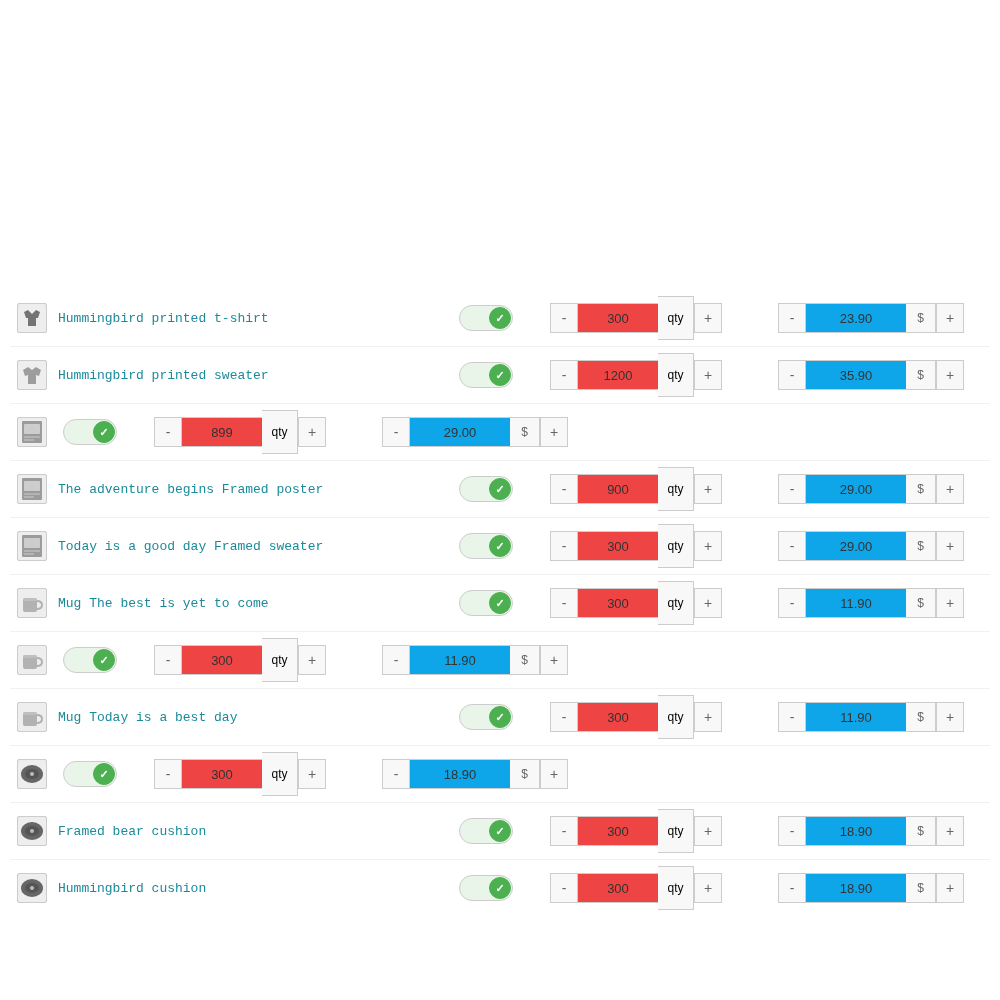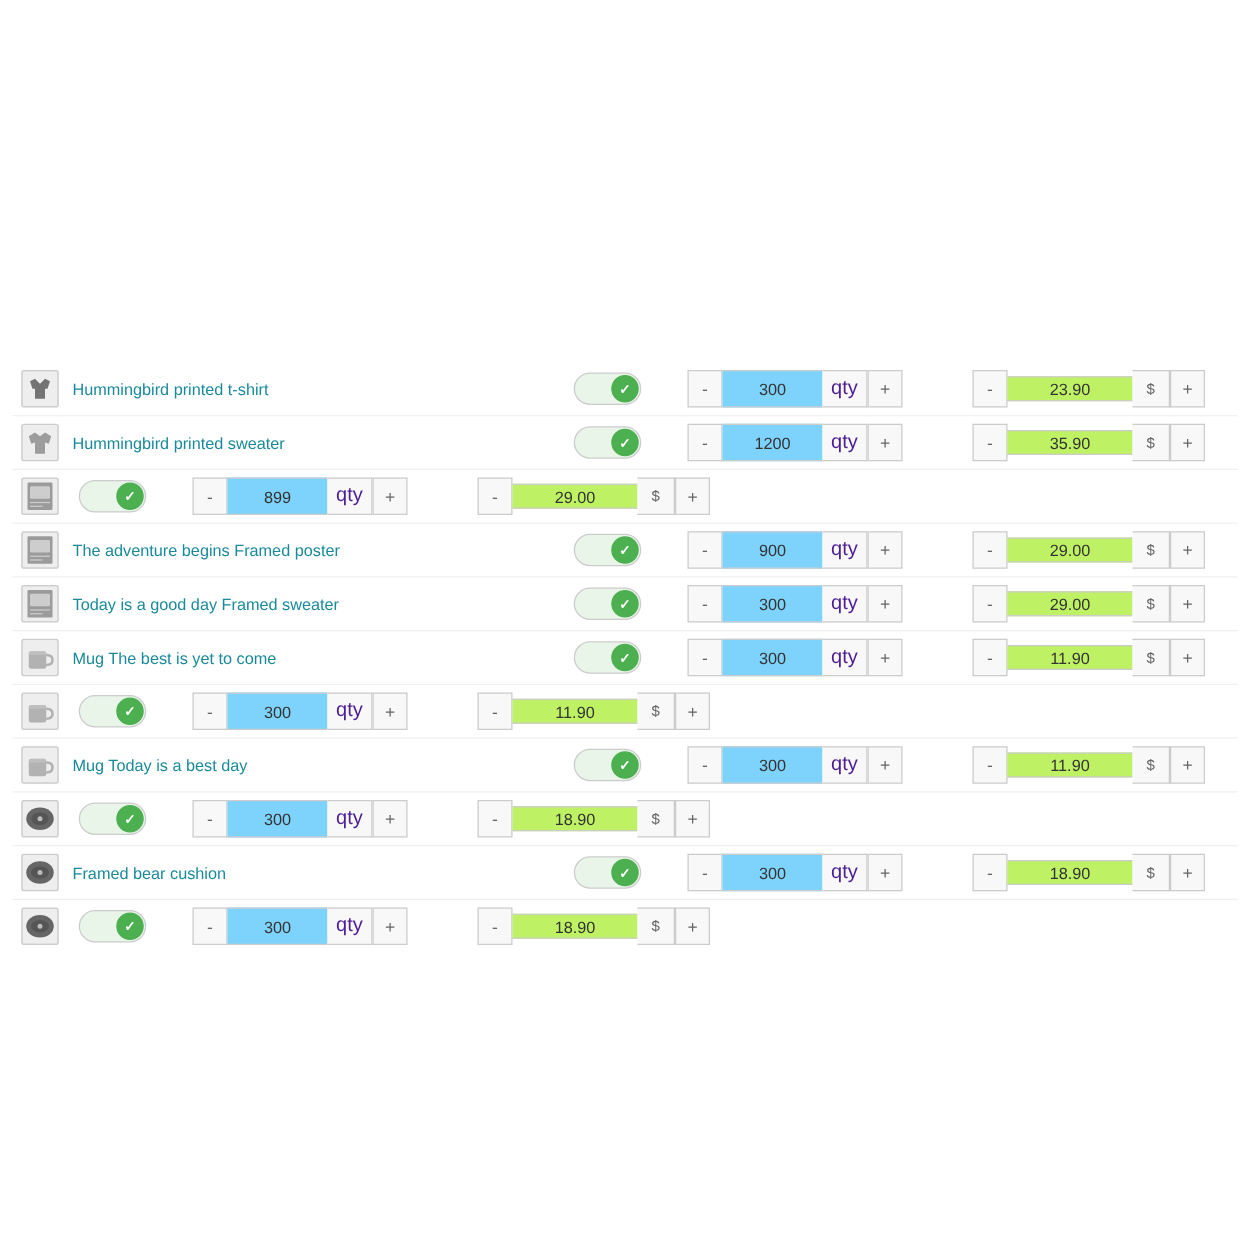--- a/index.html
+++ b/index.html
@@ -43,20 +43,21 @@
       justify-content: center;
       font-size: 9px;
       color: #888;
       overflow: hidden;
       flex-shrink: 0;
     }
     .col-name {
       flex: 1;
       padding-left: 8px;
       padding-right: 8px;
+      font-family: Liberation Mono, monospace;
     }
     .product-name {
       color: #1a8a9a;
       font-size: 13px;
       text-decoration: none;
       cursor: pointer;
     }
     .col-toggle {
       width: 80px;
       flex-shrink: 0;
@@ -126,34 +127,34 @@
     }
     .qty-input {
       width: 80px;
       height: 30px;
       border: 1px solid #ccc;
       border-left: none;
       border-right: none;
       text-align: center;
       font-size: 13px;
       color: #333;
-      background: #7dd3fc;
+      background: #ef4444;
       padding: 0 4px;
     }
     .qty-label {
       width: 36px;
-      height: 30px;
+      height: 44px;
       border: 1px solid #ccc;
       border-left: none;
       background: #f8f8f8;
       display: flex;
       align-items: center;
       justify-content: center;
-      font-size: 16px;
-      color: #4c1d95;
+      font-size: 12px;
+      color: #000000;
       flex-shrink: 0;
     }
     .col-price {
       width: 230px;
       flex-shrink: 0;
       display: flex;
       align-items: center;
       justify-content: center;
       gap: 0;
       margin-left: 10px;
@@ -166,28 +167,28 @@
       cursor: pointer;
       font-size: 14px;
       display: flex;
       align-items: center;
       justify-content: center;
       color: #666;
       flex-shrink: 0;
     }
     .price-input {
       width: 100px;
-      height: 20px;
+      height: 30px;
       border: 1px solid #ccc;
       border-left: none;
       border-right: none;
       text-align: center;
       font-size: 13px;
       color: #333;
-      background: #bef264;
+      background: #0ea5e9;
       padding: 0 4px;
     }
     .price-currency {
       width: 30px;
       height: 30px;
       border: 1px solid #ccc;
       border-left: none;
       background: #f8f8f8;
       display: flex;
       align-items: center;
@@ -541,20 +542,23 @@
       <div class="col-thumb">
         <div class="thumb-img">
           <svg class="thumb-svg" viewBox="0 0 28 28" xmlns="http://www.w3.org/2000/svg">
         <rect width="28" height="28" fill="#eee" rx="2"></rect>
         <ellipse cx="14" cy="14" rx="11" ry="9" fill="#444" opacity="0.8"></ellipse>
         <ellipse cx="14" cy="14" rx="7" ry="5" fill="#444" opacity="0.5"></ellipse>
         <circle cx="14" cy="14" r="2" fill="#fff" opacity="0.6"></circle>
       </svg>
         </div>
       </div>
+      <div class="col-name">
+        <a class="product-name">Hummingbird cushion</a>
+      </div>
       <div class="col-toggle">
         <div class="toggle-switch on">
           <div class="toggle-knob">
             <span class="toggle-check">✓</span>
           </div>
         </div>
       </div>
       <div class="col-qty">
         <button class="qty-btn">-</button>
         <input class="qty-input" type="text" value="300" style="">

